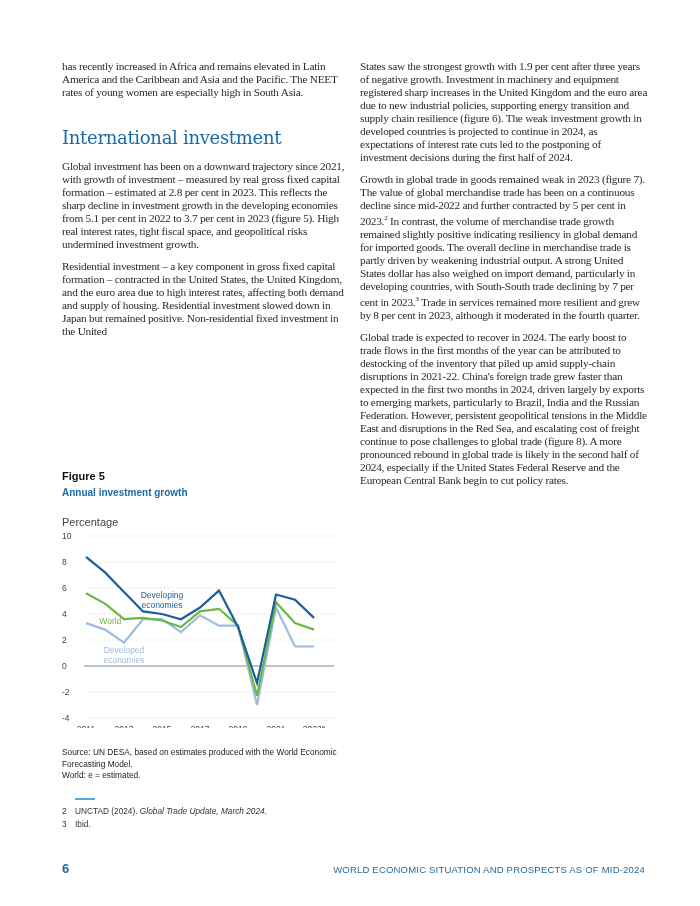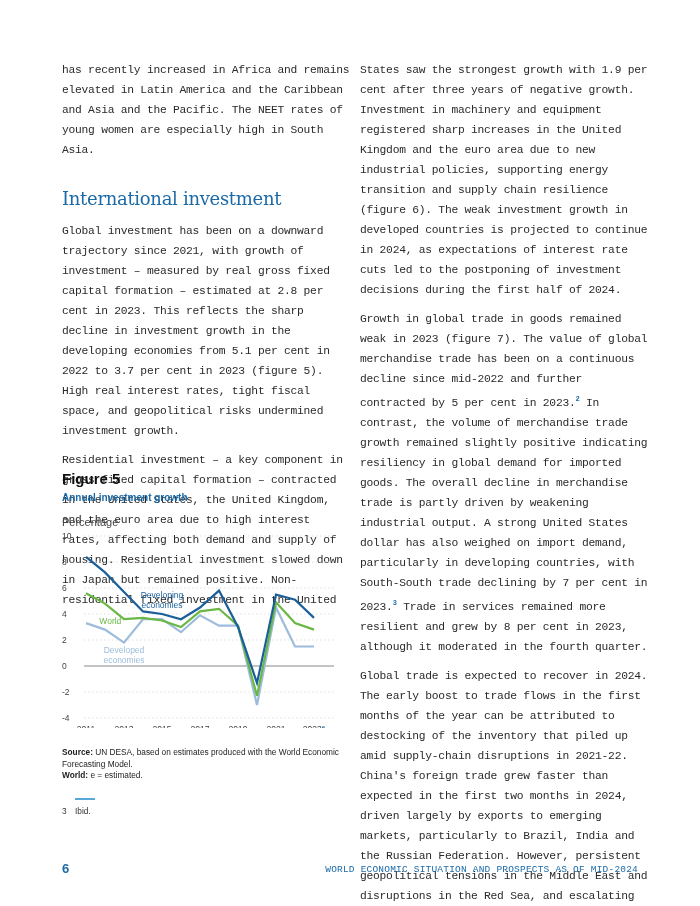--- a/index.html
+++ b/index.html
@@ -1,36 +1,36 @@
 <!DOCTYPE html>
 <html><head>
 <meta charset="utf-8">
 <style>
   * { box-sizing: border-box; margin: 0; padding: 0; }
   html, body { width: 700px; height: 906px; background: #ffffff; overflow: hidden; }
   body { position: relative; font-family: "DejaVu Serif", "Liberation Serif", serif; color: #231f20; }
   .col { position: absolute; width: 290px; }
   .col-left { left: 62px; top: 60px; }
   .col-right { left: 360px; top: 60px; }
-  p.body { font-family: Liberation Mono, monospace; font-size: 11.3px; line-height: 20px; letter-spacing: -0.25px; margin-bottom: 9px; color: #2a2a2a; }
+  p.body { font-family: Liberation Serif, serif; font-size: 11.3px; line-height: 13px; letter-spacing: -0.25px; margin-bottom: 9px; color: #2a2a2a; }
   h2.section { font-family: "DejaVu Serif", serif; font-weight: normal; color: #1b6aa8; font-size: 18px; letter-spacing: -0.3px; margin: 28px 0 12px 0; }
   sup.fn { color: #1b6aa8; font-size: 7px; font-weight: bold; }
   .figure { position: absolute; left: 62px; top: 470px; width: 290px; font-family: "Liberation Sans", sans-serif; }
-  .fig-num { font-size: 15px; font-weight: bold; color: #111; }
+  .fig-num { font-size: 11px; font-weight: bold; color: #111; }
   .fig-title { font-size: 10px; font-weight: bold; color: #1b6aa8; margin-top: 5px; }
   .fig-ylabel { position: absolute; left: 0; top: 46px; font-size: 11px; color: #444; }
   svg.chart { position: absolute; left: -8px; top: 58px; }
   .source { position: absolute; left: 62px; top: 747px; width: 290px; font-family: "Liberation Sans", sans-serif; font-size: 8.3px; line-height: 11.5px; color: #222; }
-  .source b { font-weight: bold; }
+  .source b { font-weight: normal; }
   .fn-rule { position: absolute; left: 75px; top: 798px; width: 20px; height: 2px; background: #5aa8d6; }
   .footnotes { position: absolute; left: 62px; top: 805px; font-family: "Liberation Sans", sans-serif; font-size: 8.3px; line-height: 12.5px; color: #333; }
   .footnotes .n { display: inline-block; width: 13px; }
   .footnotes i { font-style: italic; }
   .page-num { position: absolute; left: 62px; top: 861px; font-family: "Liberation Sans", sans-serif; font-weight: bold; font-size: 13px; color: #1b6aa8; }
-  .running-head { position: absolute; right: 62px; top: 864px; font-family: Liberation Mono, monospace; font-size: 9.5px; color: #1b6aa8; letter-spacing: 0.2px; }
+  .running-head { position: absolute; right: 55px; top: 864px; font-family: Liberation Sans, sans-serif; font-size: 9.5px; color: #1b6aa8; letter-spacing: 0.2px; }
 </style>
 </head>
 <body>
 
 <div class="col col-left">
   <p class="body">has recently increased in Africa and remains elevated in Latin America and the Caribbean and Asia and the Pacific. The NEET rates of young women are especially high in South Asia.</p>
   <h2 class="section">International investment</h2>
   <p class="body">Global investment has been on a downward trajectory since 2021, with growth of investment – measured by real gross fixed capital formation – estimated at 2.8 per cent in 2023. This reflects the sharp decline in investment growth in the developing economies from 5.1 per cent in 2022 to 3.7 per cent in 2023 (figure 5). High real interest rates, tight fiscal space, and geopolitical risks undermined investment growth.</p>
   <p class="body">Residential investment – a key component in gross fixed capital formation – contracted in the United States, the United Kingdom, and the euro area due to high interest rates, affecting both demand and supply of housing. Residential investment slowed down in Japan but remained positive. Non-residential fixed investment in the United</p>
 </div>
@@ -74,20 +74,21 @@
     </svg>
 </div>
 
 <div class="source">
   <b>Source:</b><span> UN DESA, based on estimates produced with the World Economic Forecasting Model.</span><br>
   <b>World:</b><span>  e = estimated.</span>
 </div>
 
 <div class="fn-rule"></div>
 <div class="footnotes">
+  <div><span class="n">2</span><span>UNCTAD (2024). </span><i>Global Trade Update, March 2024.</i></div>
   <div><span class="n">3</span><span>Ibid.</span><i></i></div>
 </div>
 
 <div class="col col-right">
   <p class="body">States saw the strongest growth with 1.9 per cent after three years of negative growth. Investment in machinery and equipment registered sharp increases in the United Kingdom and the euro area due to new industrial policies, supporting energy transition and supply chain resilience (figure 6). The weak investment growth in developed countries is projected to continue in 2024, as expectations of interest rate cuts led to the postponing of investment decisions during the first half of 2024.</p>
   <p class="body"><span>Growth in global trade in goods remained weak in 2023 (figure 7). The value of global merchandise trade has been on a continuous decline since mid-2022 and further contracted by 5 per cent in 2023.</span><sup class="fn">2</sup><span> In contrast, the volume of merchandise trade growth remained slightly positive indicating resiliency in global demand for imported goods. The overall decline in merchandise trade is partly driven by weakening industrial output. A strong United States dollar has also weighed on import demand, particularly in developing countries, with South-South trade declining by 7 per cent in 2023.</span><sup class="fn">3</sup><span> Trade in services remained more resilient and grew by 8 per cent in 2023, although it moderated in the fourth quarter.</span></p>
   <p class="body">Global trade is expected to recover in 2024. The early boost to trade flows in the first months of the year can be attributed to destocking of the inventory that piled up amid supply-chain disruptions in 2021-22. China's foreign trade grew faster than expected in the first two months in 2024, driven largely by exports to emerging markets, particularly to Brazil, India and the Russian Federation. However, persistent geopolitical tensions in the Middle East and disruptions in the Red Sea, and escalating cost of freight continue to pose challenges to global trade (figure 8). A more pronounced rebound in global trade is likely in the second half of 2024, especially if the United States Federal Reserve and the European Central Bank begin to cut policy rates.</p>
 </div>
 
 <div class="page-num">6</div>

